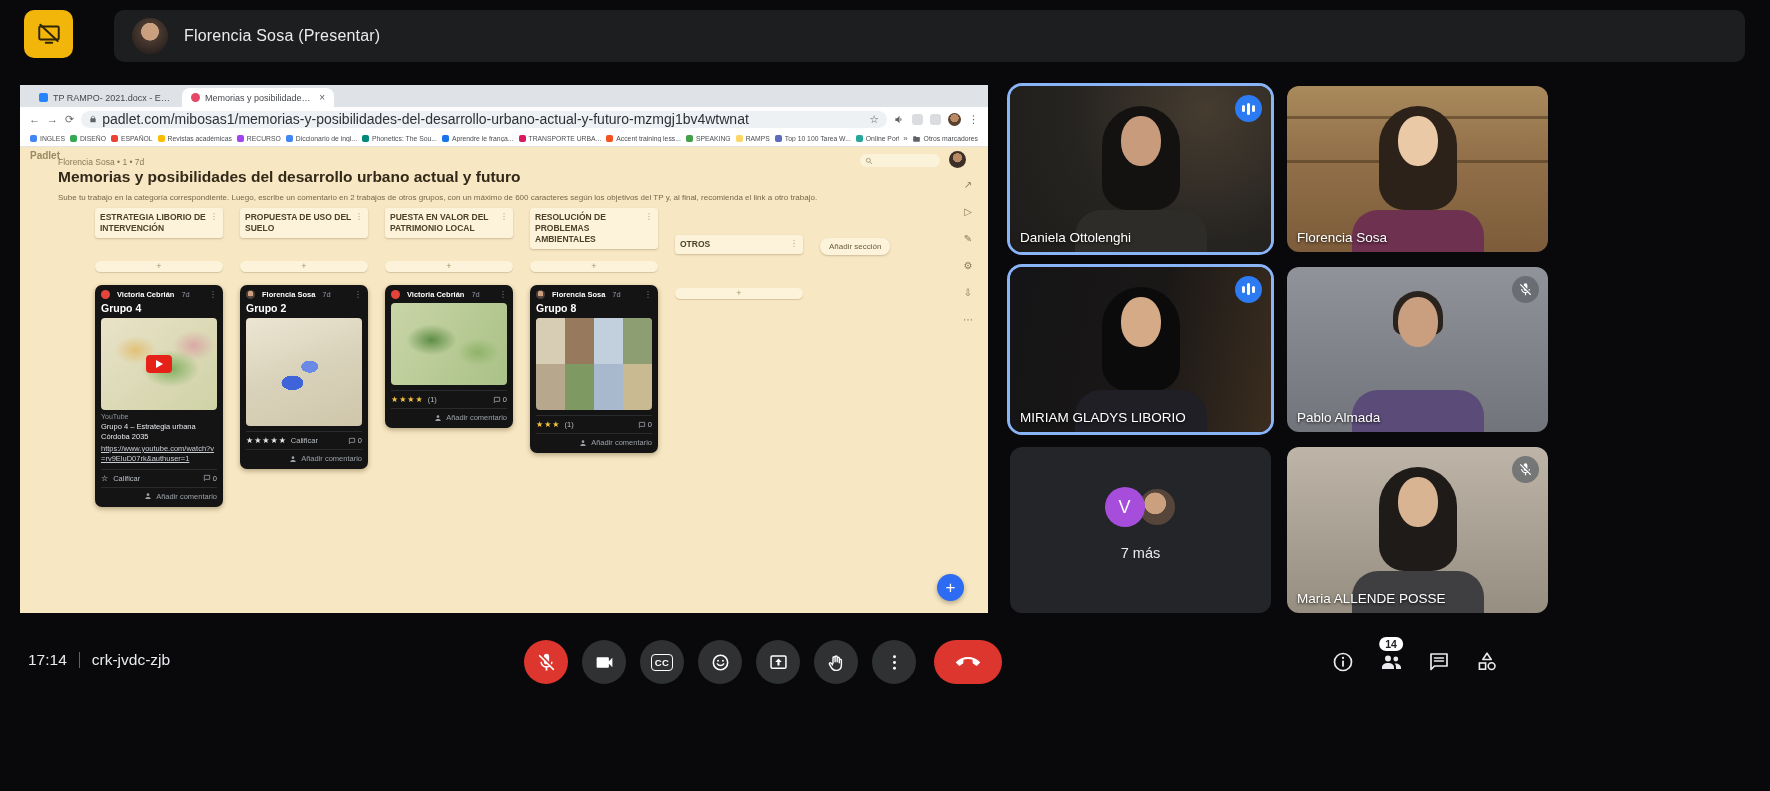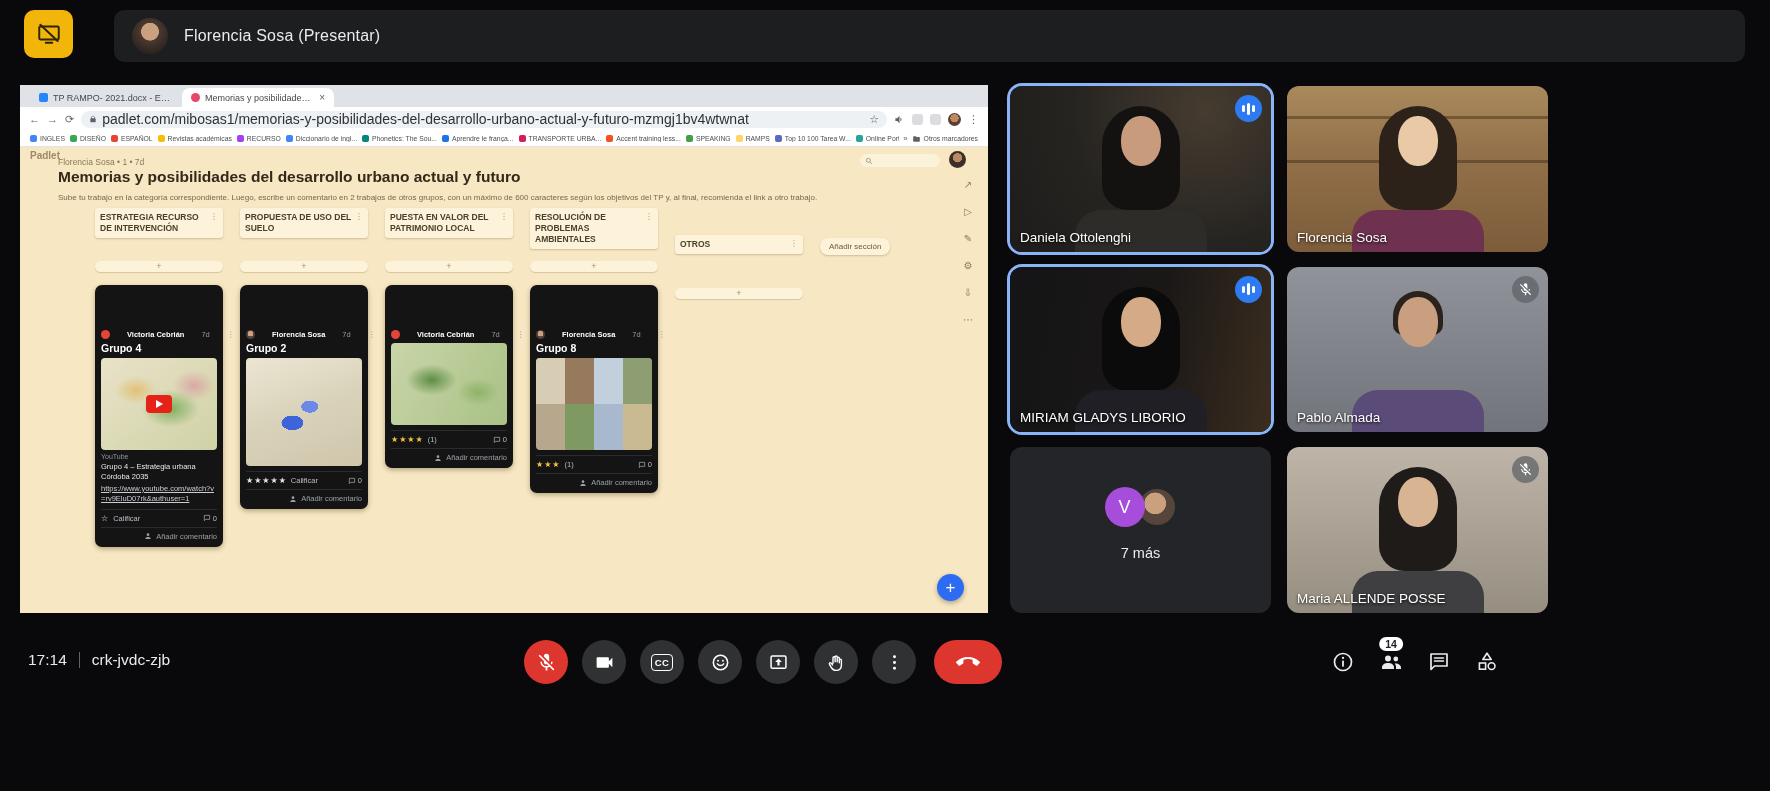--- a/index.html
+++ b/index.html
@@ -54,21 +54,21 @@
   .pcol { width:128px; flex:0 0 auto; }
   .phead-zone { height:47px; }
   .phead { background:#fcf3da; border-radius:3px; box-shadow:0 1px 2px rgba(96,76,40,.28); padding:4px 5px; display:flex; gap:3px; font-size:8.5px; font-weight:700; color:#4c4028; line-height:1.3; }
   .phead .kb { margin-left:auto; color:#a5946c; font-size:8px; font-weight:400; }
   .pcol-otros .phead { margin-top:27px;gap:10px; }
   .pplus { height:11px; margin-top:6px; background:#fcf3da; border-radius:6px; box-shadow:0 1px 1px rgba(96,76,40,.22); display:flex; align-items:center; justify-content:center; color:#a5946c; font-size:9px; line-height:1; cursor:pointer; }
   .addsec-col { width:auto; }
   .addsec { margin-top:30px; background:#fcf3da; border:none; border-radius:8px; box-shadow:0 1px 2px rgba(96,76,40,.28); font-size:8px; color:#6b5c3e; padding:4px 9px; white-space:nowrap; cursor:pointer; font-family:inherit; }
 
   .pcard { margin-top:13px; background:#141415; border-radius:7px; box-shadow:0 2px 5px rgba(60,40,10,.35); padding:5px 6px 4px; cursor:pointer; }
-  .pc-head { display:flex; align-items:center; gap:17px; font-size:7.5px; color:#fff;margin-top:40px; }
+  .pc-head { display:flex; align-items:center; gap:7px; font-size:7.5px; color:#fff; }
   .pc-av { width:9px; height:9px; border-radius:50%; flex:0 0 auto; }
   .av-vc { background:#e5443b; }
   .av-fs { background:radial-gradient(circle at 50% 40%, #caa07e 40%, #50403a 42%); }
   .pc-author { font-weight:700; white-space:nowrap; }
   .pc-age { color:#9097a0; }
   .pc-kb { margin-left:auto; color:#9097a0; font-size:8px; }
   .pc-title { font-size:10.5px; font-weight:700; color:#fff; margin-top:3px; }
   .pc-img { margin-top:4px; border-radius:4px; position:relative; overflow:hidden; }
   .img1 { height:92px; background:radial-gradient(ellipse 30px 20px at 30% 35%, rgba(227,170,63,.55), transparent 70%),radial-gradient(ellipse 40px 26px at 60% 55%, #7fae5e, transparent 72%),radial-gradient(ellipse 30px 22px at 80% 30%, rgba(217,138,155,.6), transparent 70%),linear-gradient(140deg,#e9e2c8,#cfd2a6); }
   .img2 { height:108px; background:radial-gradient(ellipse 18px 12px at 40% 60%, #3f63d8 60%, transparent 61%),radial-gradient(ellipse 14px 10px at 55% 45%, #6b8ae8 60%, transparent 61%),linear-gradient(160deg,#ece5d2 0%,#d9d2ba 50%,#cfc6ab 100%); }
@@ -260,21 +260,21 @@
       <span class="pavatar"></span>
       <div class="pbyline">Florencia Sosa • 1 • 7d</div>
       <div class="ptitle">Memorias y posibilidades del desarrollo urbano actual y futuro</div>
       <div class="psub">Sube tu trabajo en la categoría correspondiente. Luego, escribe un comentario en 2 trabajos de otros grupos, con un máximo de 600 caracteres según los objetivos del TP y, al final, recomienda el link a otro trabajo.</div>
 
       <div class="board">
 
         <div class="pcol">
           <div class="phead-zone">
               <div class="phead">
-                <span>ESTRATEGIA RECURSO DE INTERVENCIÓN</span>
+                <span>ESTRATEGIA LIBORIO DE INTERVENCIÓN</span>
                 <span class="kb">⋮</span>
               </div>
             </div>
           <div class="pplus">+</div>
           <div class="pcard">
             <div class="pc-head">
               <span class="pc-av av-vc"></span>
               <span class="pc-author">Victoria Cebrián</span>
               <span class="pc-age">7d</span>
               <span class="pc-kb">⋮</span>

